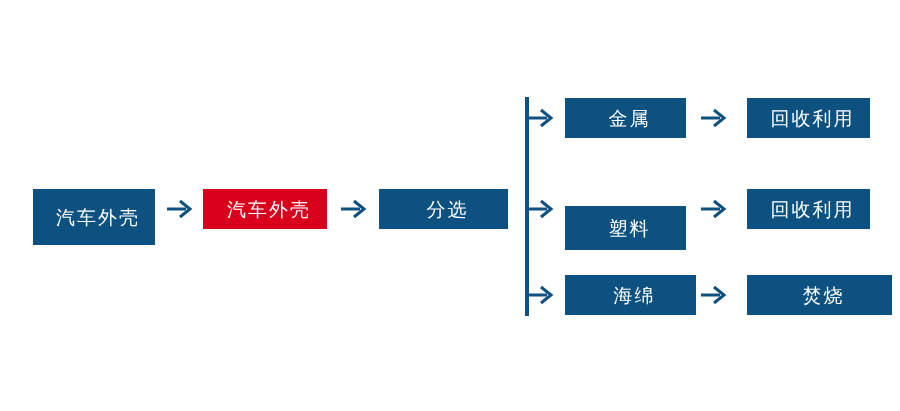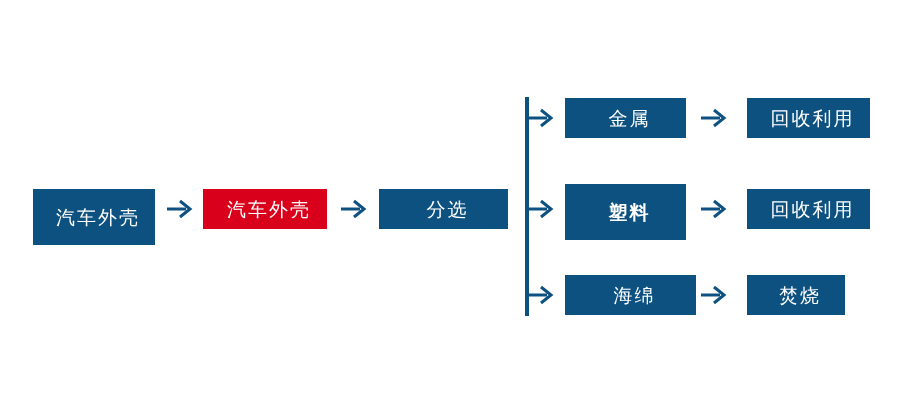--- a/index.html
+++ b/index.html
@@ -87,21 +87,21 @@
 
   <div class="node blue" style="left:747px; top:98px; width:123px; height:40px;">回收利用</div>
 
   <span class="arrow" style="left:527px; top:198px;">
     <svg width="28" height="22" viewBox="0 0 28 22">
       <path d="M1 11 L20 11" stroke="#0d5180" stroke-width="3" fill="none"></path>
       <path d="M14 3 L24 11 L14 19" stroke="#0d5180" stroke-width="3" fill="none" stroke-linejoin="miter" stroke-linecap="butt"></path>
     </svg>
   </span>
 
-  <div class="node blue" style="left:565px; top:184px; width:121px; height:56px;font-weight:bold;">塑料</div>
+  <div class="node blue" style="left:565px; top:206px; width:121px; height:44px;">塑料</div>
 
   <span class="arrow" style="left:700px; top:198px;">
     <svg width="28" height="22" viewBox="0 0 28 22">
       <path d="M1 11 L20 11" stroke="#0d5180" stroke-width="3" fill="none"></path>
       <path d="M14 3 L24 11 L14 19" stroke="#0d5180" stroke-width="3" fill="none" stroke-linejoin="miter" stroke-linecap="butt"></path>
     </svg>
   </span>
 
   <div class="node blue" style="left:747px; top:189px; width:123px; height:40px;">回收利用</div>
 
@@ -114,15 +114,15 @@
 
   <div class="node blue" style="left:565px; top:275px; width:131px; height:40px;">海绵</div>
 
   <span class="arrow" style="left:700px; top:284px;">
     <svg width="28" height="22" viewBox="0 0 28 22">
       <path d="M1 11 L20 11" stroke="#0d5180" stroke-width="3" fill="none"></path>
       <path d="M14 3 L24 11 L14 19" stroke="#0d5180" stroke-width="3" fill="none" stroke-linejoin="miter" stroke-linecap="butt"></path>
     </svg>
   </span>
 
-  <div class="node blue" style="left:747px; top:275px; width:98px; height:40px;">焚烧</div>
+  <div class="node blue" style="left:747px; top:275px; width:145px; height:40px;">焚烧</div>
 
 </div>
 
 </body></html>

